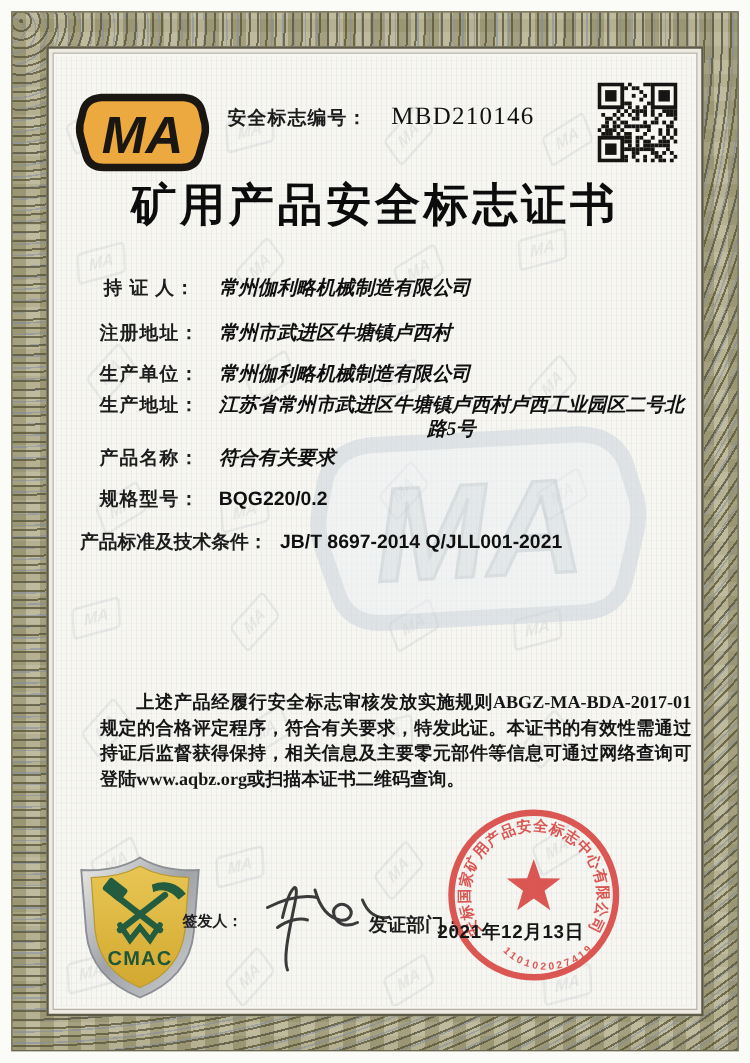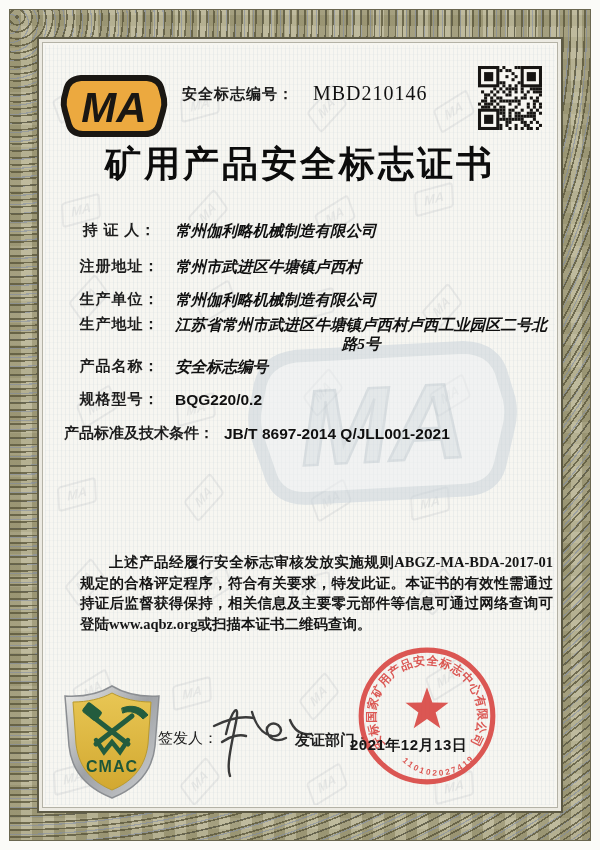--- a/index.html
+++ b/index.html
@@ -41,21 +41,21 @@
   .val.num{font-family:"Liberation Sans","DejaVu Sans",sans-serif;font-style:normal;}
   .val.wrap{width:372px;}
   .dval{width:138px;flex:0 0 auto;}
   .r1{top:0}.r2{top:36px}.r3{top:69px}.r4{top:94px}.r5{top:136px}
   .r6{top:169px}.r7{top:203px}.r8{top:229px}.r9{top:263px}.r10{top:289px}
   
   .statement{position:absolute;left:19px;top:507px;width:473px;font-size:14.5px;font-weight:700;
     color:#161616;line-height:1.42;text-align:justify;text-indent:2em;margin-left:16px;}
   
   .badge{position:absolute;left:17px;top:639px;}
-  .signer-label{position:absolute;left:113px;top:684px;font-size:15px;font-weight:400;color:#1d1d1d;}
+  .signer-label{position:absolute;left:101px;top:684px;font-size:12px;font-weight:700;color:#1d1d1d;}
   .signature{position:absolute;left:155px;top:645px;}
   .dept-label{position:absolute;left:250px;top:686px;font-size:15px;font-weight:700;color:#1d1d1d;}
   .dept-date{position:absolute;left:305px;top:691px;z-index:5;font-size:15px;font-weight:700;
     color:#161616;font-family:"Liberation Sans",sans-serif;letter-spacing:.5px;}
   .stamp{position:absolute;left:310px;top:599px;opacity:.88;}
 </style>
 </head>
 <body>
 
 <div class="cert">
@@ -282,21 +282,21 @@
       <div class="row r3">
         <span class="lab">生产单位：</span>
         <span class="val kai">常州伽利略机械制造有限公司</span>
       </div>
       <div class="row r4">
         <span class="lab">生产地址：</span>
         <span class="val kai wrap">江苏省常州市武进区牛塘镇卢西村卢西工业园区二号北路5号</span>
       </div>
       <div class="row r5">
         <span class="lab">产品名称：</span>
-        <span class="val kai">安全标志编号</span>
+        <span class="val kai">符合有关要求</span>
       </div>
       <div class="row r6">
         <span class="lab">规格型号：</span>
         <span class="val num">BQG220/0.2</span>
       </div>
       <div class="row r7 wide">
         <span class="lab">产品标准及技术条件：</span>
         <span class="val num">JB/T 8697-2014  Q/JLL001-2021</span>
       </div>
       <div class="row r8">

